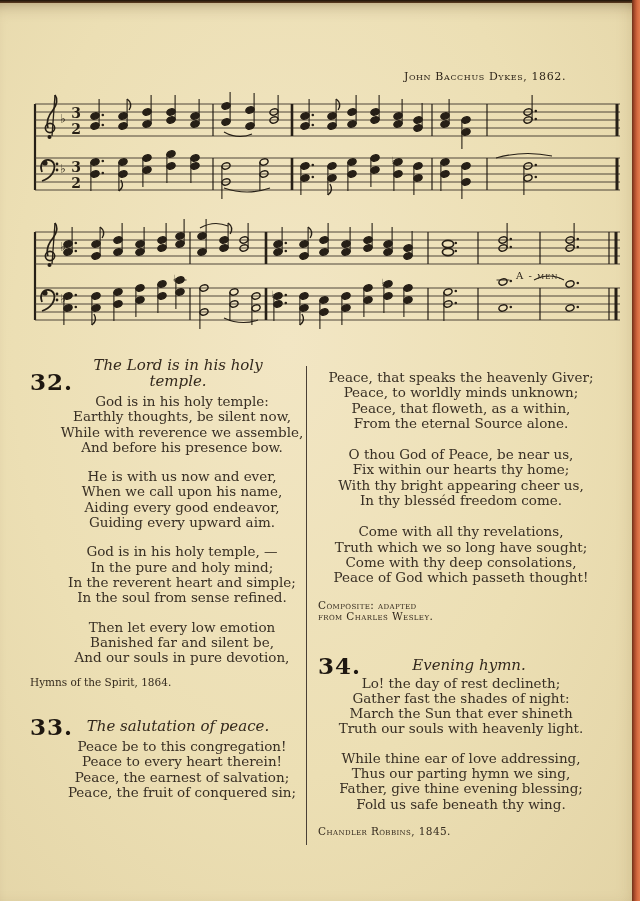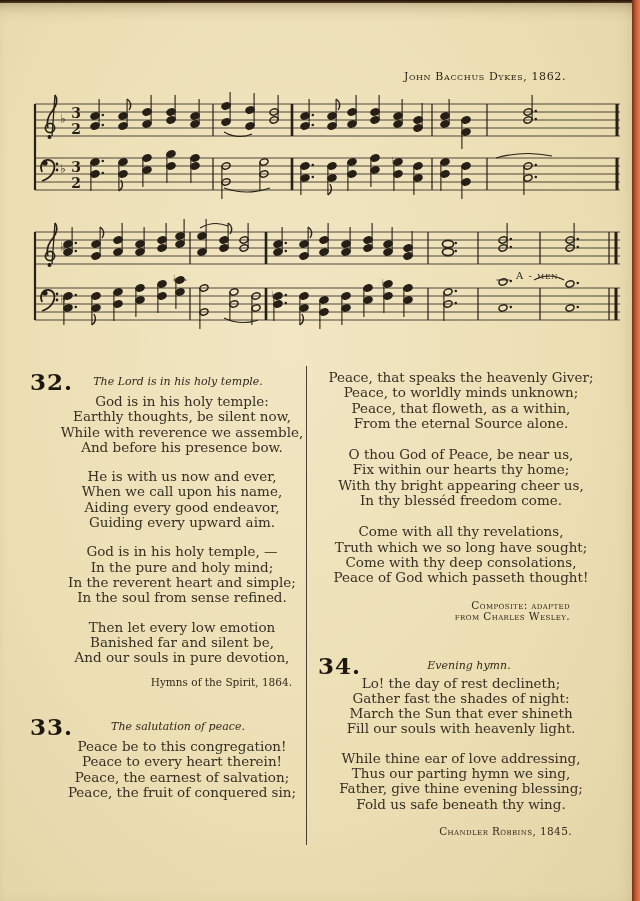--- a/index.html
+++ b/index.html
@@ -21,25 +21,25 @@
   .hdr-meter{font-weight:normal;font-size:13px;letter-spacing:1px;margin-left:14px;}
   .hdr-composer{position:absolute;right:74px;top:70px;font-size:11px;
     font-variant:small-caps;letter-spacing:.6px;color:#2e251a;}
   #music{position:absolute;left:28px;top:92px;}
   .col{position:absolute;font-size:13.5px;line-height:15.3px;color:#382f24;}
   .col-left{left:30px;top:362px;width:276px;}
   .col-right{left:318px;top:364px;width:282px;}
   .divider{position:absolute;left:306px;top:366px;width:1px;height:479px;background:#4a4036;}
   .hymn-head{display:flex;align-items:flex-end;height:27px;margin-bottom:5px;}
   .hymn-num{font-weight:bold;font-size:23px;color:#1e1710;width:46px;letter-spacing:1px;}
-  .hymn-cap{flex:1;text-align:center;font-style:italic;font-size:11px;padding-right:26px;color:#33291d;}
+  .hymn-cap{flex:1;text-align:center;font-style:italic;font-size:15px;padding-right:26px;color:#33291d;}
   .verse{padding-left:28px;margin-bottom:14px;}
   .col-right .verse{padding-left:4px;}
   .vl{white-space:nowrap;text-align:center;}
-  .attr{font-size:10.5px;text-align:right;line-height:11.5px;color:#33291d;}
+  .attr{font-size:10.5px;line-height:11.5px;color:#33291d;}
   .attr.sc{font-variant:small-caps;letter-spacing:.4px;}
   .mt0{margin-top:-2px;padding-right:14px;}
   .h33{margin-top:18px;}
   .v332{margin-top:6px;}
   .v333,.v334{margin-top:16px;}
   .attr33{margin-top:8px;padding-right:30px;}
   .h34{margin-top:24px;margin-bottom:2px;}
   .v342{margin-top:14px;}
   .attr34{margin-top:7px;padding-right:28px;}
 </style>
@@ -462,21 +462,21 @@
     </div>
 
     <div class="hymn-head h34">
       <span class="hymn-num">34.</span>
       <span class="hymn-cap">Evening hymn.</span>
     </div>
     <div class="verse">
         <div class="vl">Lo! the day of rest declineth;</div>
         <div class="vl">Gather fast the shades of night:</div>
         <div class="vl">March the Sun that ever shineth</div>
-        <div class="vl">Fill our souls with heavenly light.</div>
+        <div class="vl">Truth our souls with heavenly light.</div>
       </div>
     <div class="verse v342">
         <div class="vl">While thine ear of love addressing,</div>
         <div class="vl">Thus our parting hymn we sing,</div>
         <div class="vl">Father, give thine evening blessing;</div>
         <div class="vl">Fold us safe beneath thy wing.</div>
       </div>
     <div class="attr sc attr34">Chandler Robbins, 1845.</div>
   </div>
 </div>

